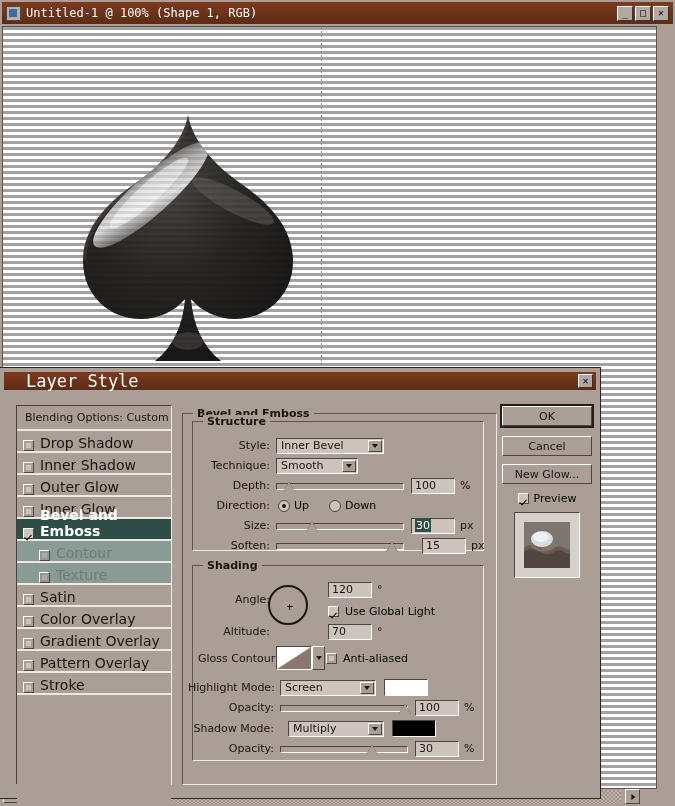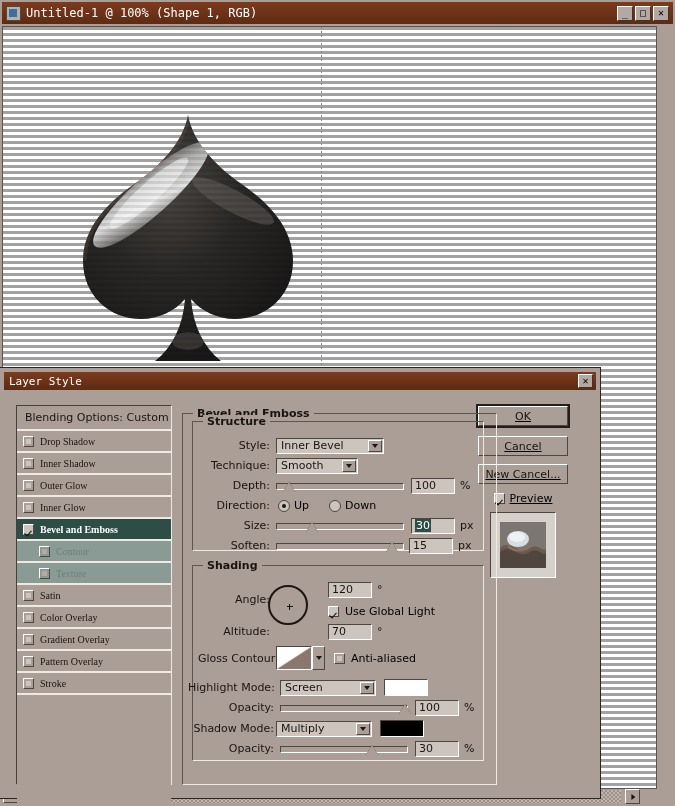--- a/index.html
+++ b/index.html
@@ -86,21 +86,21 @@
   #layer-dialog{
     position:absolute;left:0px;top:368px;width:600px;height:430px;
     background:#ab9e97;border:2px solid #ab9e97;box-sizing:border-box;
     box-shadow:0 0 0 1px #2b2521;
   }
   #ls-title{
     position:absolute;left:2px;top:2px;right:2px;height:18px;
     background:linear-gradient(to bottom,#7d3a1e 0%,#6b3218 55%,#5d2b14 100%);
     display:flex;align-items:center;
   }
-  #ls-title .ls-text{color:#fff;font-size:11px;margin-left:5px;
+  #ls-title .ls-text{color:#fff;font-size:17px;margin-left:22px;
     font-family:"DejaVu Sans Mono","Liberation Mono",monospace;}
   #ls-close{
     margin-left:auto;margin-right:3px;width:15px;height:14px;background:#b4a9a2;
     border:1px solid #fff;border-right-color:#3b3430;border-bottom-color:#3b3430;
     box-sizing:border-box;display:flex;align-items:center;justify-content:center;
     font-size:10px;line-height:1;color:#000;
     font-family:"DejaVu Sans Mono","Liberation Mono",monospace;
   }
 
   
@@ -111,40 +111,40 @@
   }
   .sl-head{
     height:24px;display:flex;align-items:center;padding-left:8px;
     border-bottom:2px solid #efe9e4;font-size:11px;color:#1a1411;
   }
   .sl-sub{
     height:23px;display:flex;align-items:center;padding-left:8px;
     border-bottom:2px solid #efe9e4;font-size:11px;color:#1a1411;
   }
   .sl-item{
-    height:20px;display:flex;align-items:center;padding-left:6px;
-    border-bottom:2px solid #efe9e4;font-size:10px;color:#1a1411;font-family:Liberation Serif, serif;
+    height:20px;display:flex;align-items:flex-end;padding-left:6px;
+    border-bottom:2px solid #efe9e4;font-size:14px;color:#1a1411;
   }
   .sl-item.selected{background:#2e4d46;color:#fff;font-weight:bold;border-bottom-color:#efe9e4;}
   .sl-item.child{background:#8a9b96;color:#6f7d79;padding-left:22px;}
   .cb{
     width:11px;height:11px;background:#cdc4bd;box-sizing:border-box;
     border:1px solid #fff;border-right-color:#4d4641;border-bottom-color:#4d4641;
     margin-right:6px;flex:0 0 auto;position:relative;
   }
   .cb.inner{box-shadow:inset 0 0 0 2px #ab9e97;}
   .cb.child-cb{background:#b5aaa3;box-shadow:inset 0 0 0 2px #8a9b96;}
   .cb.checked:after{
     content:"";position:absolute;left:2px;top:4px;width:3px;height:6px;
     border:solid #111;border-width:0 1.6px 1.6px 0;transform:rotate(42deg);
   }
   .sl-rest{background:#ab9e97;}
 
   
-  #right-col{position:absolute;left:476px;top:36px;width:90px;text-decoration:underline;}
+  #right-col{position:absolute;left:500px;top:36px;width:90px;}
   .dlg-btn{
     width:90px;height:20px;background:#ab9e97;color:#1a1411;font-size:11px;
     display:flex;align-items:center;justify-content:center;margin-bottom:8px;
     border:1px solid #fff;border-right-color:#4d4641;border-bottom-color:#4d4641;
     box-sizing:border-box;
   }
   .dlg-btn.default{box-shadow:0 0 0 2px #241e1a;margin-bottom:10px;}
   #preview-row{display:flex;align-items:center;justify-content:center;gap:5px;margin-top:2px;margin-bottom:7px;}
   #preview-row .cb{margin-right:0;}
   #preview-box{
@@ -406,21 +406,21 @@
       <div class="sl-item">
         <span class="cb inner"></span>
         <span>Stroke</span>
       </div>
       <div class="sl-rest" style="height:115px;"></div>
     </div>
 
     <div id="right-col">
       <div class="dlg-btn default">OK</div>
       <div class="dlg-btn">Cancel</div>
-      <div class="dlg-btn">New Cancel...</div>
+      <div class="dlg-btn">New Glow...</div>
       <div id="preview-row">
         <span class="cb checked"></span>
         <span>Preview</span>
       </div>
       <div id="preview-box">
         <svg id="preview-thumb" viewBox="0 0 46 46">
           <rect width="46" height="46" fill="#7c7672"></rect>
           <path d="M0 26 C10 16 18 34 30 26 C38 21 42 30 46 27 L46 46 L0 46 Z" fill="#6b5a50"></path>
           <path d="M0 30 C10 20 18 38 30 30 C38 25 42 34 46 31 L46 46 L0 46 Z" fill="#514540"></path>
           <ellipse cx="18" cy="17" rx="11" ry="8" fill="#d9dde0"></ellipse>
@@ -495,21 +495,21 @@
         </span>
         <span class="unit">px</span>
       </div>
 
       <div class="row" style="left:16px;top:132px;width:300px;">
         <span class="lbl" style="width:72px;">Soften:</span>
         <span class="slider" style="margin-left:6px;">
           <span class="track"></span>
           <span class="knob" id="knob-soften" style="left: calc(91% - 6px);"></span>
         </span>
-        <span class="numbox" style="margin-left:5px;">
+        <span class="numbox" style="margin-left:18px;">
           <span class="nv">15</span>
         </span>
         <span class="unit">px</span>
       </div>
 
       <div class="grp" id="grp-shading">
         <span class="legend">Shading</span>
       </div>
 
       <div class="row" style="left:16px;top:176px;width:300px;">
@@ -540,21 +540,21 @@
       <div class="row" style="left:16px;top:240px;width:300px;height:26px;">
         <span class="lbl" style="width:72px;">Gloss Contour:</span>
         <span style="display:flex;margin-left:6px;">
           <span id="gloss-swatch">
               <span class="tri"></span>
             </span>
           <span id="gloss-arrowbox">
               <i></i>
             </span>
         </span>
-        <span style="display:flex;align-items:center;margin-left:9px;">
+        <span style="display:flex;align-items:center;margin-left:1px;">
           <span class="cb inner"></span>
           <span>Anti-aliased</span>
         </span>
       </div>
 
       <div class="row" style="left:6px;top:274px;width:310px;">
         <span class="lbl" style="width:86px;">Highlight Mode:</span>
         <span class="select" style="width:96px;margin-left:6px;">
           <span class="sv">Screen</span>
           <span class="arrowbox">
@@ -571,21 +571,21 @@
           <span class="knob" id="knob-hop" style="left: calc(98% - 6px);"></span>
         </span>
         <span class="numbox" style="margin-left:7px;">
           <span class="nv">100</span>
         </span>
         <span class="unit">%</span>
       </div>
 
       <div class="row" style="left:6px;top:315px;width:310px;">
         <span class="lbl" style="width:86px;">Shadow Mode:</span>
-        <span class="select" style="width:96px;margin-left:2px;">
+        <span class="select" style="width:96px;margin-left:14px;">
           <span class="sv">Multiply</span>
           <span class="arrowbox">
               <i></i>
             </span>
         </span>
         <span class="colorsw" style="margin-left:8px;background:#000000;"></span>
       </div>
 
       <div class="row" style="left:6px;top:335px;width:310px;">
         <span class="lbl" style="width:86px;">Opacity:</span>

